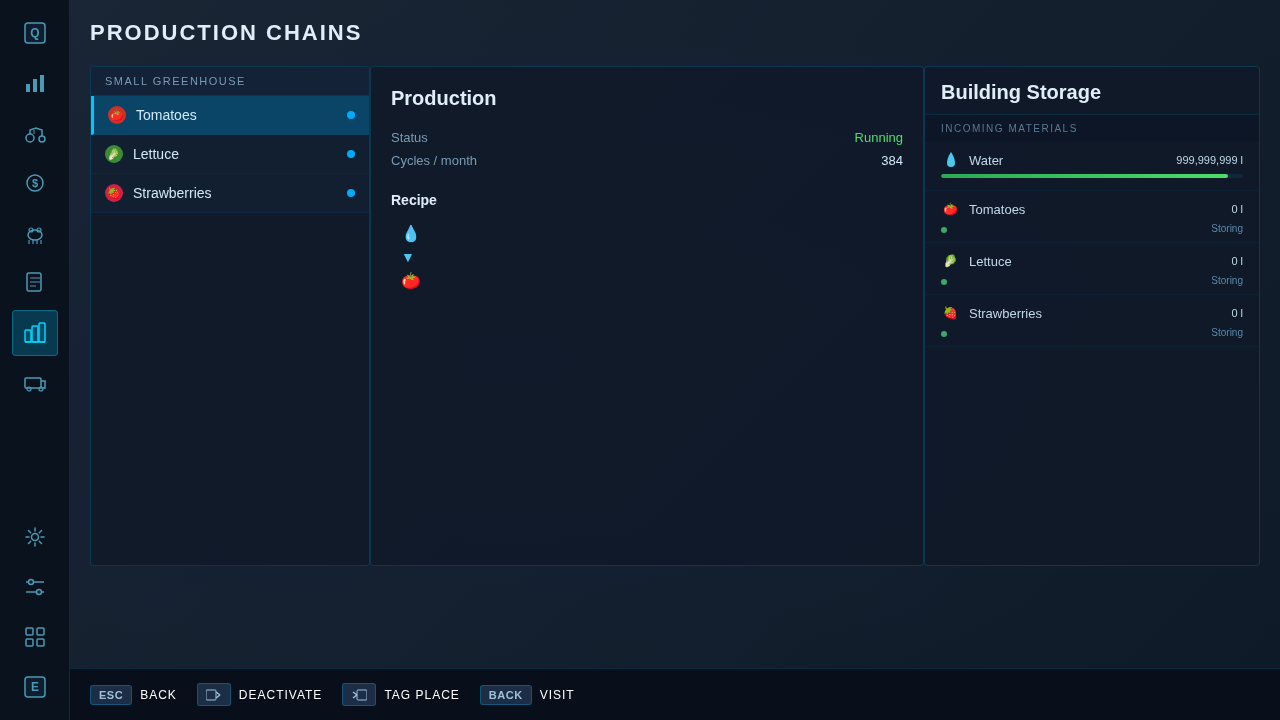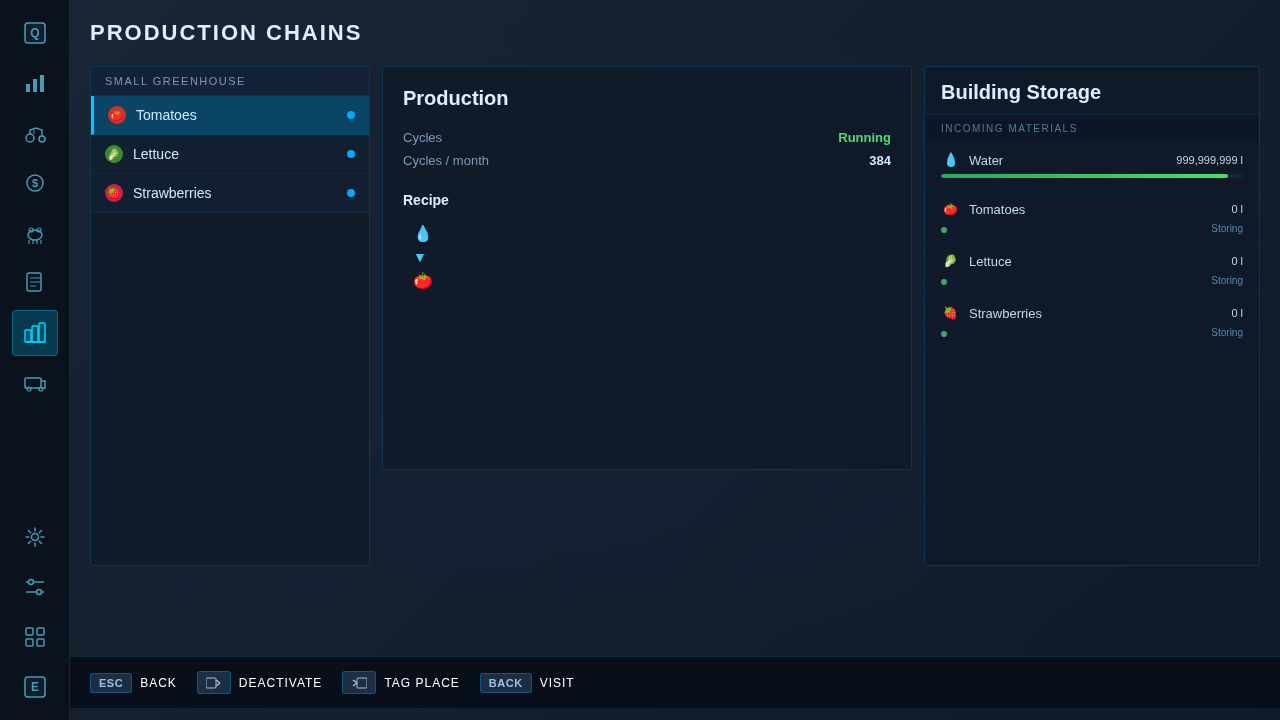--- a/index.html
+++ b/index.html
@@ -80,21 +80,20 @@
       font-weight: bold;
       color: #e0eef8;
       letter-spacing: 2px;
       text-transform: uppercase;
       margin-bottom: 20px;
     }
 
     
     .panels {
       display: flex;
-      gap: 12px;
       height: calc(100% - 80px);
     }
 
     
     .panel-left {
       width: 280px;
       background: rgba(15, 25, 40, 0.85);
       border: 1px solid rgba(0,150,200,0.25);
       border-radius: 4px;
       overflow: hidden;
@@ -155,21 +154,21 @@
       background: #00aaff;
     }
 
     
     .panel-mid {
       flex: 1;
       background: rgba(15, 25, 40, 0.85);
       border: 1px solid rgba(0,150,200,0.25);
       border-radius: 4px;
       padding: 20px;
-      height: 404px;
+      height: 500px;
     }
 
     .panel-title {
       font-size: 20px;
       color: #e0eef8;
       font-weight: 600;
       margin-bottom: 20px;
     }
 
     .stat-row {
@@ -178,21 +177,21 @@
       margin-bottom: 8px;
       font-size: 13px;
     }
 
     .stat-label {
       color: #7a9ab5;
     }
 
     .stat-value {
       color: #d0e8f8;
-      font-weight: 700;
+      font-weight: 400;
     }
 
     .stat-value.running {
       color: #4adf6a;
     }
 
     .recipe-section {
       margin-top: 24px;
     }
 
@@ -306,21 +305,21 @@
       width: 6px;
       height: 6px;
       border-radius: 50%;
       background: #3aaa6a;
       margin-top: 2px;
     }
 
     
     .bottom-bar {
       position: absolute;
-      bottom: 12px;
+      bottom: 0;
       left: 70px;
       right: 0;
       height: 52px;
       background: rgba(8, 15, 25, 0.95);
       border-top: 1px solid rgba(0,150,200,0.2);
       display: flex;
       align-items: center;
       padding: 0 20px;
       gap: 20px;
       z-index: 10;
@@ -531,21 +530,21 @@
         <div class="crop-icon strawberry-circle">🍓</div>
         <div class="crop-name">Strawberries</div>
         <div class="crop-dot"></div>
       </div>
     </div>
 
     <div class="panel-mid">
       <div class="panel-title">Production</div>
 
       <div class="stat-row">
-        <span class="stat-label">Cycles</span>
+        <span class="stat-label">Status</span>
         <span class="stat-value running">Running</span>
       </div>
       <div class="stat-row">
         <span class="stat-label">Cycles / month</span>
         <span class="stat-value">384</span>
       </div>
 
       <div class="recipe-section">
         <div class="recipe-title">Recipe</div>
         <div class="recipe-icons">

